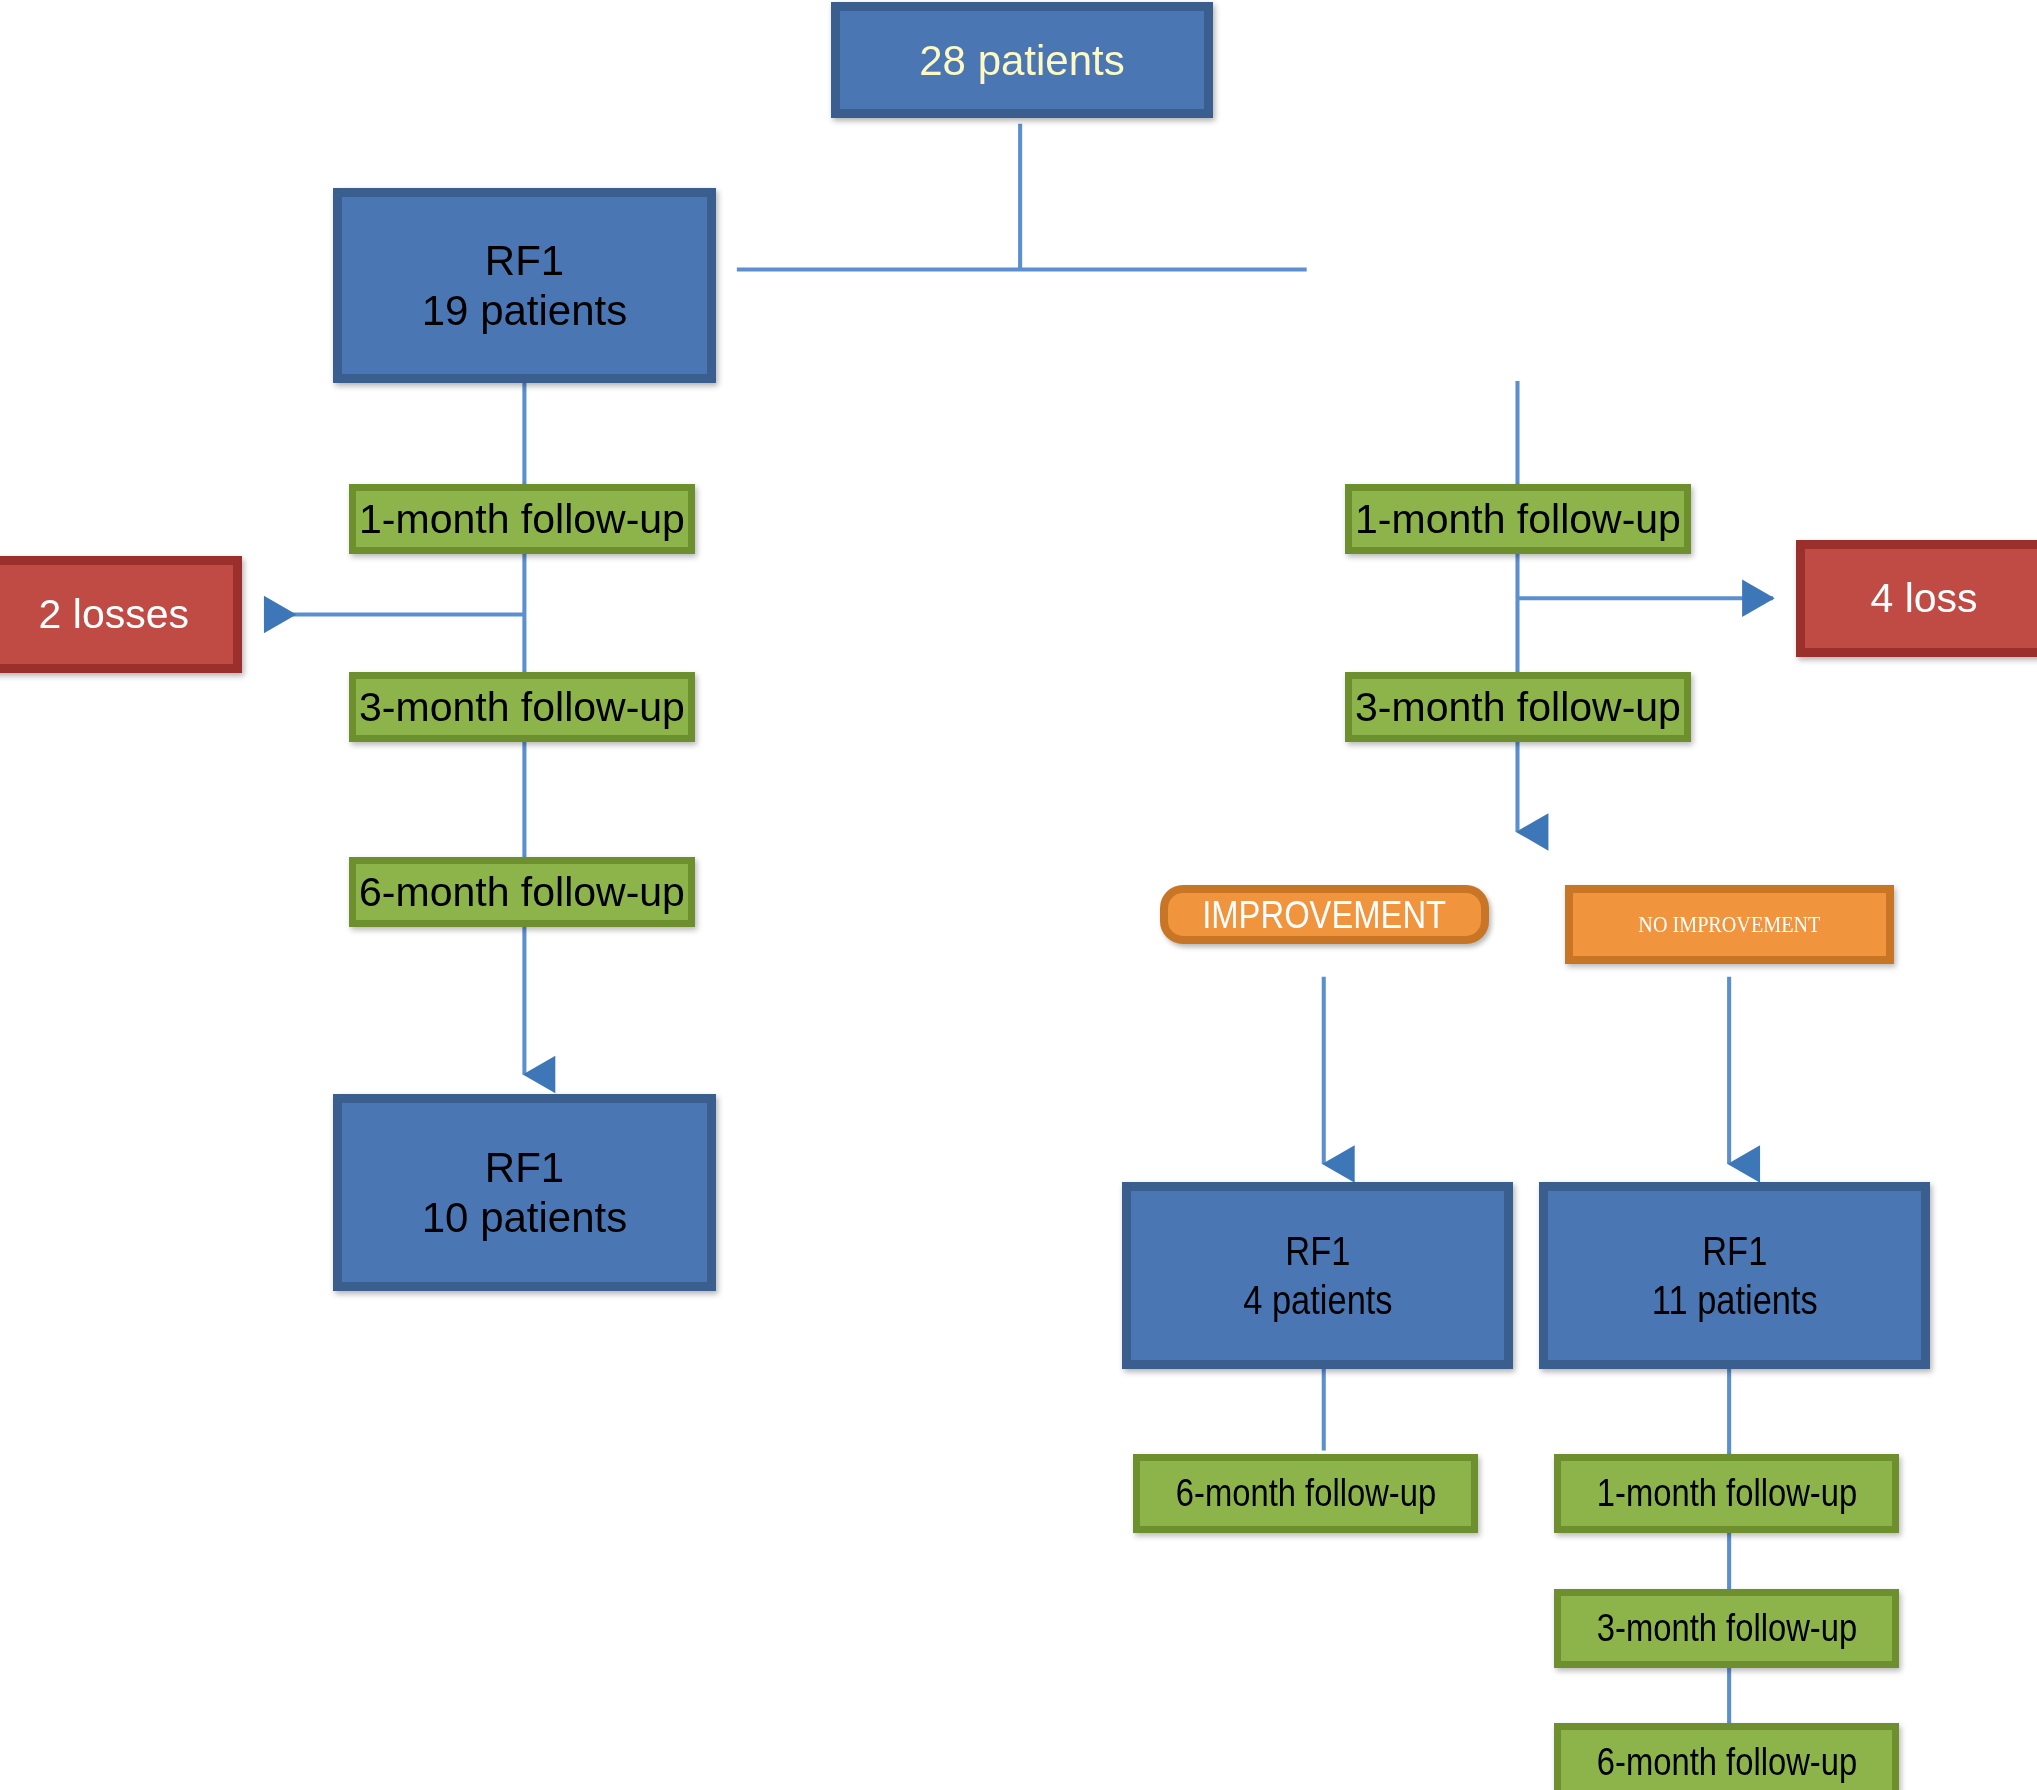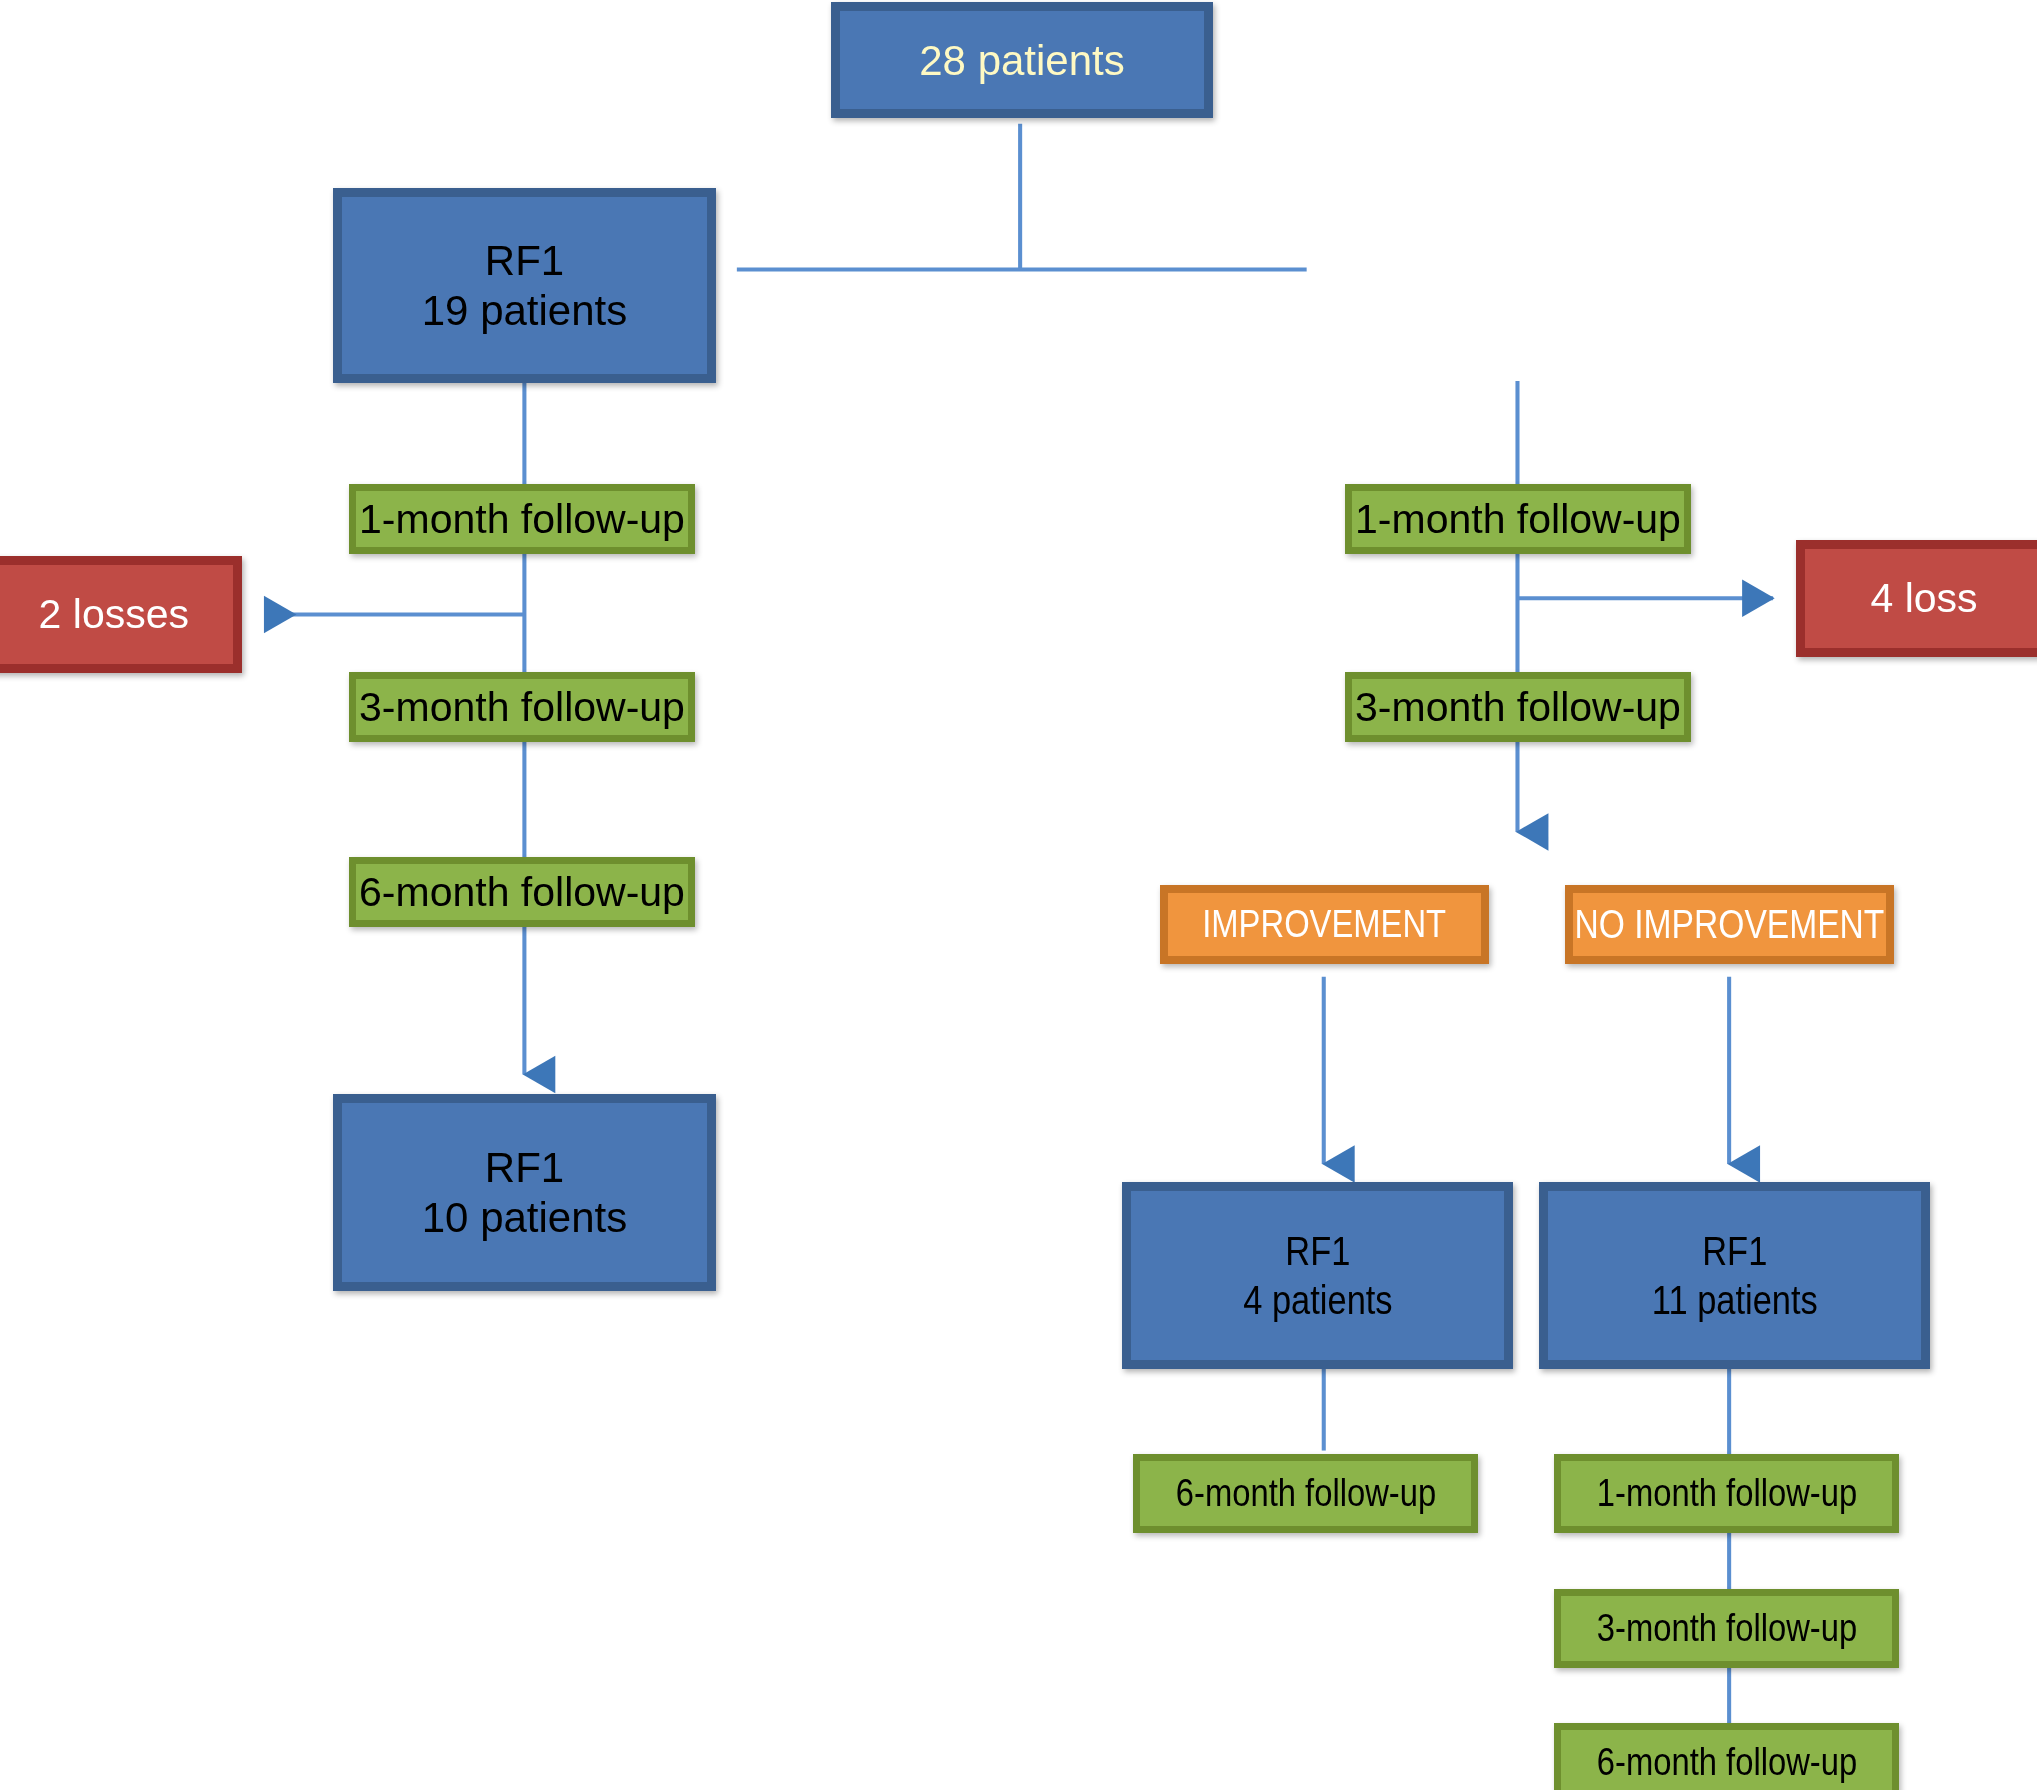--- a/index.html
+++ b/index.html
@@ -71,21 +71,21 @@
     color: #FFFFFF;
     box-shadow: 2.4px 3.3px 5.7px rgba(0,0,0,0.28);
   }
 
   .node .line1 { display: block; }
   .node .line2 { display: block; }
 
   .fs-52 { font-size: 42px; }
   .fs-50 { font-size: 41px; }
   .fs-48 { font-size: 39px; }
-  .fs-38 { font-size: 40px; }
+  .fs-38 { font-size: 24px; font-family: Liberation Serif, serif; }
 
   .cond {
     font-stretch: condensed;
     transform: scaleX(0.84);
     transform-origin: center center;
     white-space: nowrap;
   }
   .stack { display: block; }
 </style>
 </head>
@@ -170,21 +170,21 @@
   </div>
 
   <div class="node green fs-50" style="left:1345px; top:672px; width:346px; height:70px;">
     <span class="stack">3-month follow-up</span>
   </div>
 
   <div class="node red fs-50" style="left:1796px; top:540px; width:256px; height:117px;">
     <span class="stack">4 loss</span>
   </div>
 
-  <div class="node orange fs-48" style="left:1160px; top:885px; width:329px; height:79px;">
+  <div class="node orange fs-48" style="left:1160px; top:885px; width:329px; height:59px;border-radius:23px;">
     <span class="stack cond">IMPROVEMENT</span>
   </div>
 
   <div class="node orange fs-38" style="left:1565px; top:885px; width:329px; height:79px;">
     <span class="stack cond">NO IMPROVEMENT</span>
   </div>
 
   <div class="node blue fs-50" style="left:1122px; top:1182px; width:391px; height:187px;">
     <span class="stack">
       <span class="line1 cond">RF1</span>

